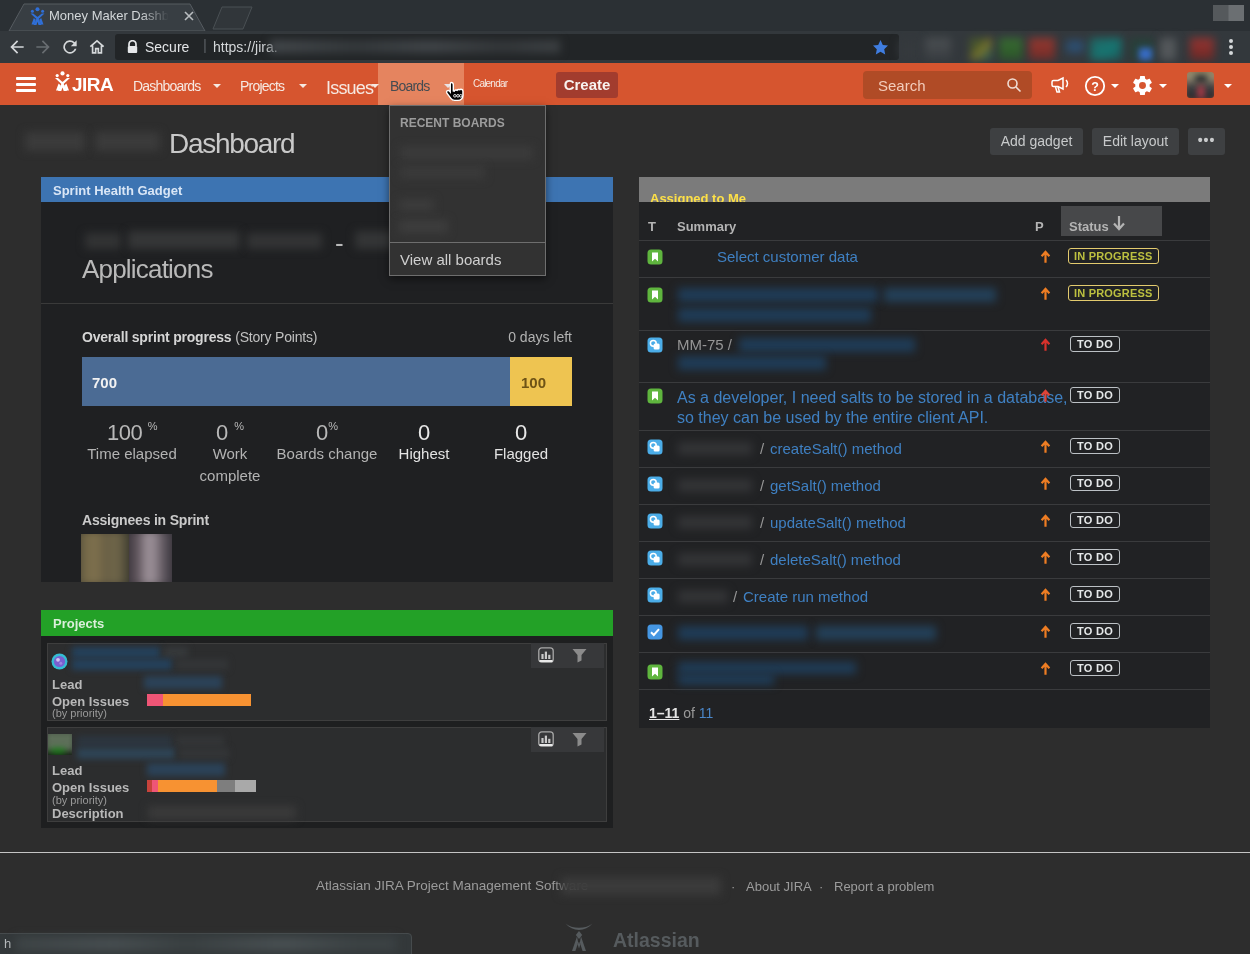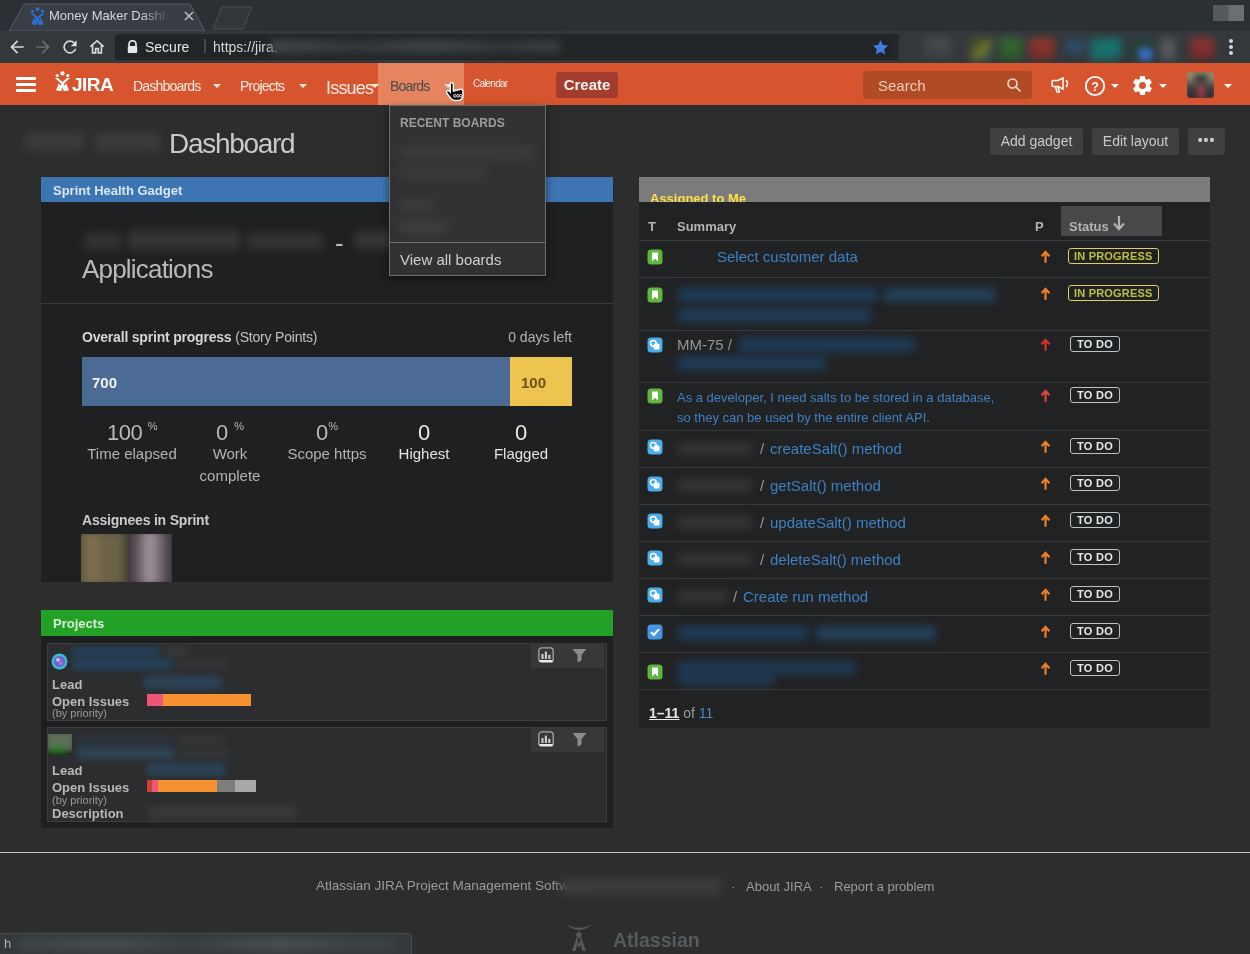--- a/index.html
+++ b/index.html
@@ -175,21 +175,21 @@
 <div class="ab" style="left:510px;top:357px;width:62px;height:49px;background:#eec451;"></div>
 <div class="ab b" style="left:521px;top:374px;font-size:15px;color:#6e5316;">100</div>
 
 <div class="ab" style="left:72px;top:420px;width:120px;text-align:center;font-size:22px;letter-spacing:-0.5px;color:#b8b8b8;">100&nbsp;<span style="font-size:11px;vertical-align:10px;">%</span></div>
 <div class="ab" style="left:170px;top:420px;width:120px;text-align:center;font-size:22px;color:#b8b8b8;">0&nbsp;<span style="font-size:11px;vertical-align:10px;">%</span></div>
 <div class="ab" style="left:267px;top:420px;width:120px;text-align:center;font-size:22px;color:#b8b8b8;">0<span style="font-size:11px;vertical-align:10px;">%</span></div>
 <div class="ab" style="left:364px;top:420px;width:120px;text-align:center;font-size:22px;color:#e8e8e8;">0</div>
 <div class="ab" style="left:461px;top:420px;width:120px;text-align:center;font-size:22px;color:#e8e8e8;">0</div>
 <div class="ab" style="left:72px;top:443px;width:120px;text-align:center;font-size:15px;line-height:22px;color:#b3b3b3;">Time elapsed</div>
 <div class="ab" style="left:170px;top:443px;width:120px;text-align:center;font-size:15px;line-height:22px;color:#b3b3b3;">Work<br>complete</div>
-<div class="ab" style="left:267px;top:443px;width:120px;text-align:center;font-size:15px;line-height:22px;color:#b3b3b3;">Scope https</div>
+<div class="ab" style="left:267px;top:443px;width:120px;text-align:center;font-size:15px;line-height:22px;color:#b3b3b3;">Boards change</div>
 <div class="ab" style="left:364px;top:443px;width:120px;text-align:center;font-size:15px;line-height:22px;color:#e3e3e3;">Highest</div>
 <div class="ab" style="left:461px;top:443px;width:120px;text-align:center;font-size:15px;line-height:22px;color:#e3e3e3;">Flagged</div>
 
 <div class="ab b" style="left:82px;top:512px;font-size:14px;letter-spacing:-0.2px;color:#cacaca;">Assignees in Sprint</div>
 <div class="ab" style="left:81px;top:534px;width:48px;height:48px;overflow:hidden;">
  <div class="blur5" style="position:absolute;left:-5px;top:-5px;width:58px;height:58px;background:linear-gradient(90deg,#5d553e 0%,#776b4a 18%,#80714e 35%,#655c43 52%,#746a4c 70%,#4a4636 88%,#3a3a30 100%);"></div>
 </div>
 <div class="ab" style="left:129px;top:534px;width:43px;height:48px;overflow:hidden;">
  <div class="blur5" style="position:absolute;left:-5px;top:-5px;width:53px;height:58px;background:linear-gradient(90deg,#3e3840 0%,#5a4f56 25%,#a59aa2 45%,#8d8189 60%,#4e4850 80%,#3a343c 100%);"></div>
 </div>
@@ -312,21 +312,21 @@
 <div class="ab blur4" style="left:739px;top:338px;width:176px;height:14px;background:#1f3c57;"></div>
 <div class="ab blur4" style="left:678px;top:356px;width:148px;height:14px;background:#1f3c57;"></div>
 <svg class="ab" style="left:1039px;top:337px;" width="13" height="15" viewBox="0 0 13 15">
       <path d="M6.5 13.8 V3 M2.6 7.3 L6.5 3 L10.4 7.3" fill="none" stroke="#d8322c" stroke-width="2.2"></path>
     </svg>
 <div class="ab b" style="left:1070px;top:336px;height:16px;line-height:15px;padding:0 6px;border:1px solid #bcc1c5;border-radius:3px;font-size:11px;color:#e6e9ea;letter-spacing:0.3px;">TO DO</div>
 <svg class="ab" style="left:647px;top:388px;" width="16" height="16" viewBox="0 0 16 16">
       <rect x="0.5" y="0.5" width="15" height="15" rx="3.5" fill="#5fb53e"></rect>
       <path d="M5 3.5 H11 V12.5 L8 9.8 L5 12.5 Z" fill="#fff"></path>
     </svg>
-<div class="ab" style="left:677px;top:388px;font-size:13px;line-height:20px;color:#3f80c2;">As a developer, I need salts to be stored in a database,<br>so they can be used by the entire client API.</div>
+<div class="ab" style="left:677px;top:388px;font-size:16px;line-height:20px;color:#3f80c2;">As a developer, I need salts to be stored in a database,<br>so they can be used by the entire client API.</div>
 <svg class="ab" style="left:1039px;top:388px;" width="13" height="15" viewBox="0 0 13 15">
       <path d="M6.5 13.8 V3 M2.6 7.3 L6.5 3 L10.4 7.3" fill="none" stroke="#e04438" stroke-width="2.2"></path>
     </svg>
 <div class="ab b" style="left:1070px;top:387px;height:16px;line-height:15px;padding:0 6px;border:1px solid #bcc1c5;border-radius:3px;font-size:11px;color:#e6e9ea;letter-spacing:0.3px;">TO DO</div>
 <svg class="ab" style="left:647px;top:439px;" width="16" height="16" viewBox="0 0 16 16">
       <rect x="0.5" y="0.5" width="15" height="15" rx="3.5" fill="#4bade8"></rect>
       <circle cx="6.3" cy="6.3" r="2.9" fill="none" stroke="#fff" stroke-width="1.5"></circle>
       <rect x="6.6" y="6.6" width="6" height="6" rx="1.5" fill="#fff"></rect>
     </svg>
 <div class="ab blur4" style="left:678px;top:442px;width:74px;height:13px;background:#333436;"></div>

